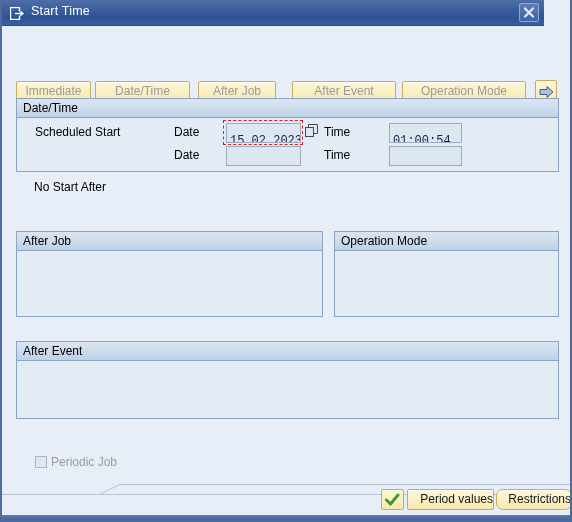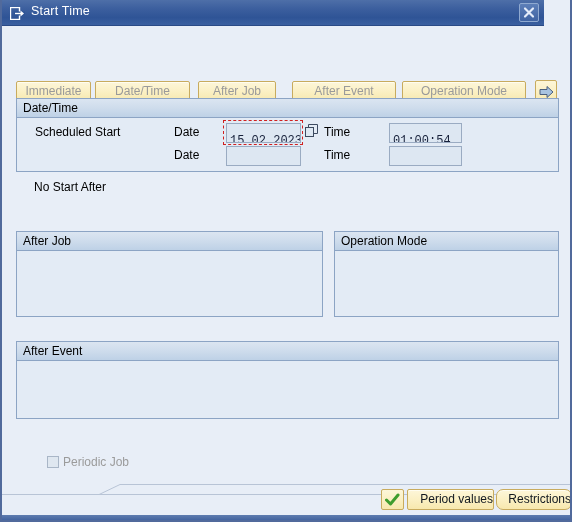--- a/index.html
+++ b/index.html
@@ -176,21 +176,20 @@
   }
 
   
   #periodic-wrap {
     position: absolute;
     left: 33px;
     top: 455px;
     display: flex;
     align-items: center;
     gap: 4px;
-    margin-left: 12px;
   }
   #periodic-box {
     width: 12px;
     height: 12px;
     box-sizing: border-box;
     background: #dfe7f0;
     border: 1px solid #a9b6c7;
   }
   #periodic-label {
     font-size: 12px;

